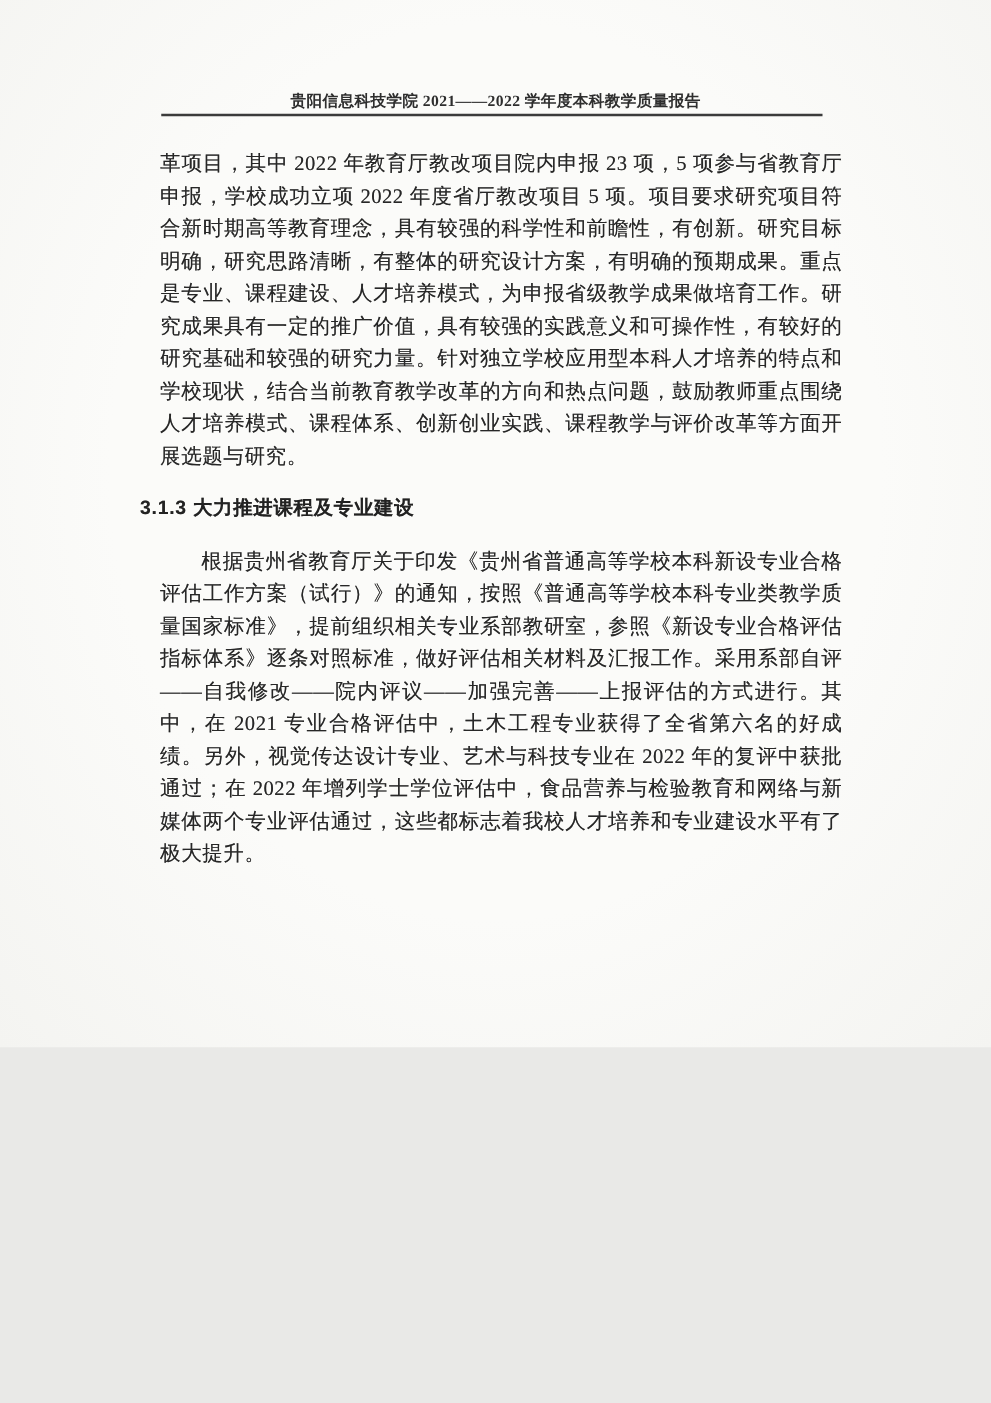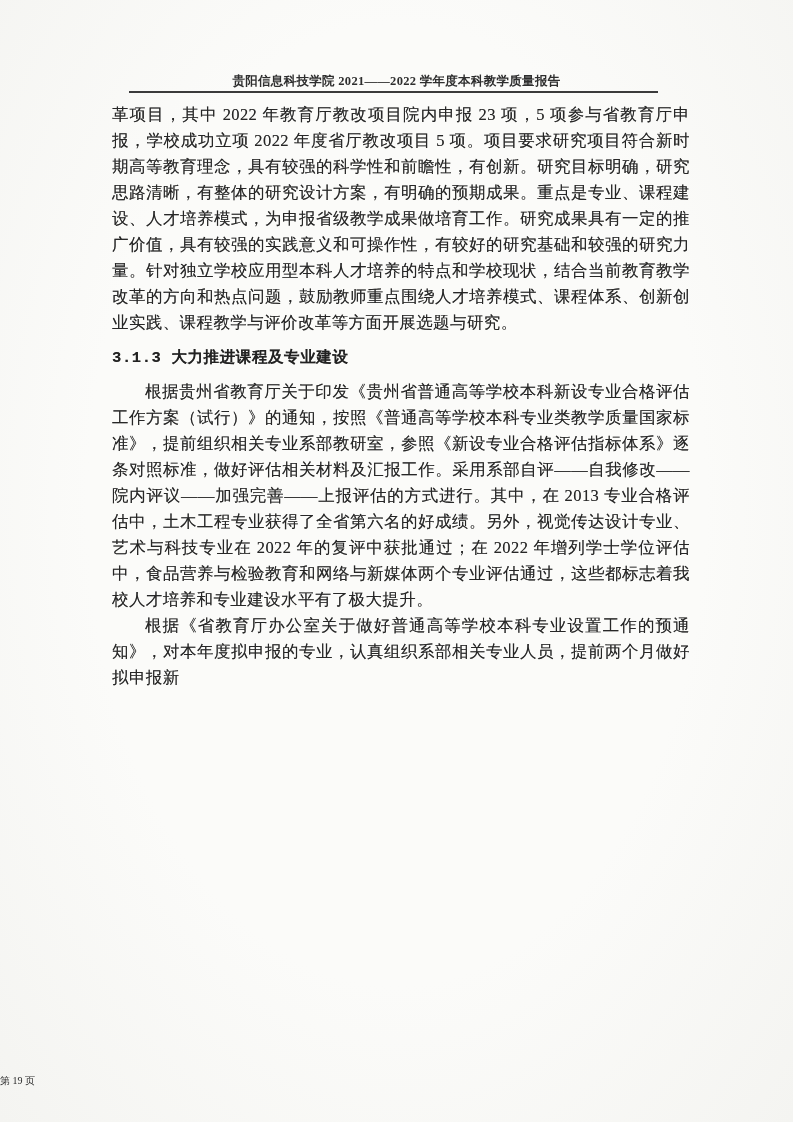--- a/index.html
+++ b/index.html
@@ -5,21 +5,21 @@
   :root {
     --paper: #fbfbf9;
     --ink: #272727;
     --rule: #3b3b3b;
   }
   * { margin: 0; padding: 0; box-sizing: border-box; }
   html, body { background: #e9e9e7; }
   .page {
     position: relative;
     width: 793px;
-    height: 1122px;
+    height: 838px;
     margin: 0 auto;
     background: radial-gradient(ellipse at 50% 45%, var(--paper) 55%, #f4f4f1 100%);
     overflow: hidden;
     font-family: "Liberation Serif", "DejaVu Serif", serif;
     color: var(--ink);
     padding-left: 28px;
   }
   .running-header-title {
     position: absolute;
     top: 73px;
@@ -43,24 +43,24 @@
     position: absolute;
     top: 102px;
     left: 112px;
     width: 578px;
     font-size: 16.5px;
     line-height: 26px;
     letter-spacing: 0.4px;
     text-align: justify;
     text-shadow: 0 0 0.5px rgba(45,45,45,0.55);
   }
-  .para { margin: 0; }
+  .para { margin: 16px; }
   .indent { text-indent: 2em; }
   .section-heading {
-    font-family: Liberation Mono, monospace;
+    font-family: Liberation Sans, sans-serif;
     font-size: 15.5px;
     font-weight: 700;
     letter-spacing: 0.6px;
     margin: 9px 0 8px 0;
     color: #222;
   }
   .page-footer {
     position: absolute;
     top: 1074px;
     left: 0;
@@ -78,22 +78,21 @@
   <div class="running-header-rule"></div>
 
   <div class="page-body">
     <p class="para">革项目，其中 2022 年教育厅教改项目院内申报 23 项，5 项参与省教育厅申报，学校成功立项 2022 年度省厅教改项目 5 项。项目要求研究项目符合新时期高等教育理念，具有较强的科学性和前瞻性，有创新。研究目标明确，研究思路清晰，有整体的研究设计方案，有明确的预期成果。重点是专业、课程建设、人才培养模式，为申报省级教学成果做培育工作。研究成果具有一定的推广价值，具有较强的实践意义和可操作性，有较好的研究基础和较强的研究力量。针对独立学校应用型本科人才培养的特点和学校现状，结合当前教育教学改革的方向和热点问题，鼓励教师重点围绕人才培养模式、课程体系、创新创业实践、课程教学与评价改革等方面开展选题与研究。</p>
 
     <h3 class="section-heading">3.1.3 大力推进课程及专业建设</h3>
 
 
 
 
-    <p class="para indent">根据贵州省教育厅关于印发《贵州省普通高等学校本科新设专业合格评估工作方案（试行）》的通知，按照《普通高等学校本科专业类教学质量国家标准》，提前组织相关专业系部教研室，参照《新设专业合格评估指标体系》逐条对照标准，做好评估相关材料及汇报工作。采用系部自评——自我修改——院内评议——加强完善——上报评估的方式进行。其中，在 2013 专业合格评估中，土木工程专业获得了全省第六名的好成绩。另外，视觉传达设计专业、艺术与科技专业在 2022 年的复评中获批通过；在 2022 年增列学士学位评估中，食品营养与检验教育和网络与新媒体两个专业评估通过，这些都标志着我校人才培养和专业建设水平有了极大提升。</p>
+    <p class="para indent">根据贵州省教育厅关于印发《贵州省普通高等学校本科新设专业合格评估工作方案（试行）》的通知，按照《普通高等学校本科专业类教学质量国家标准》，提前组织相关专业系部教研室，参照《新设专业合格评估指标体系》逐条对照标准，做好评估相关材料及汇报工作。采用系部自评——自我修改——院内评议——加强完善——上报评估的方式进行。其中，在 2021 专业合格评估中，土木工程专业获得了全省第六名的好成绩。另外，视觉传达设计专业、艺术与科技专业在 2022 年的复评中获批通过；在 2022 年增列学士学位评估中，食品营养与检验教育和网络与新媒体两个专业评估通过，这些都标志着我校人才培养和专业建设水平有了极大提升。</p>
 
-    <p class="para indent">根据《省教育厅办公室关于做好普通高等学校本科专业设置工作的预通知》，对本年度拟申报的专业，认真组织系部相关专业人员，提前两个月做好拟申报新</p>
   </div>
 
   <div class="page-footer">
     <span>第 19 页</span>
   </div>
 
 </div>
 
 </body></html>

